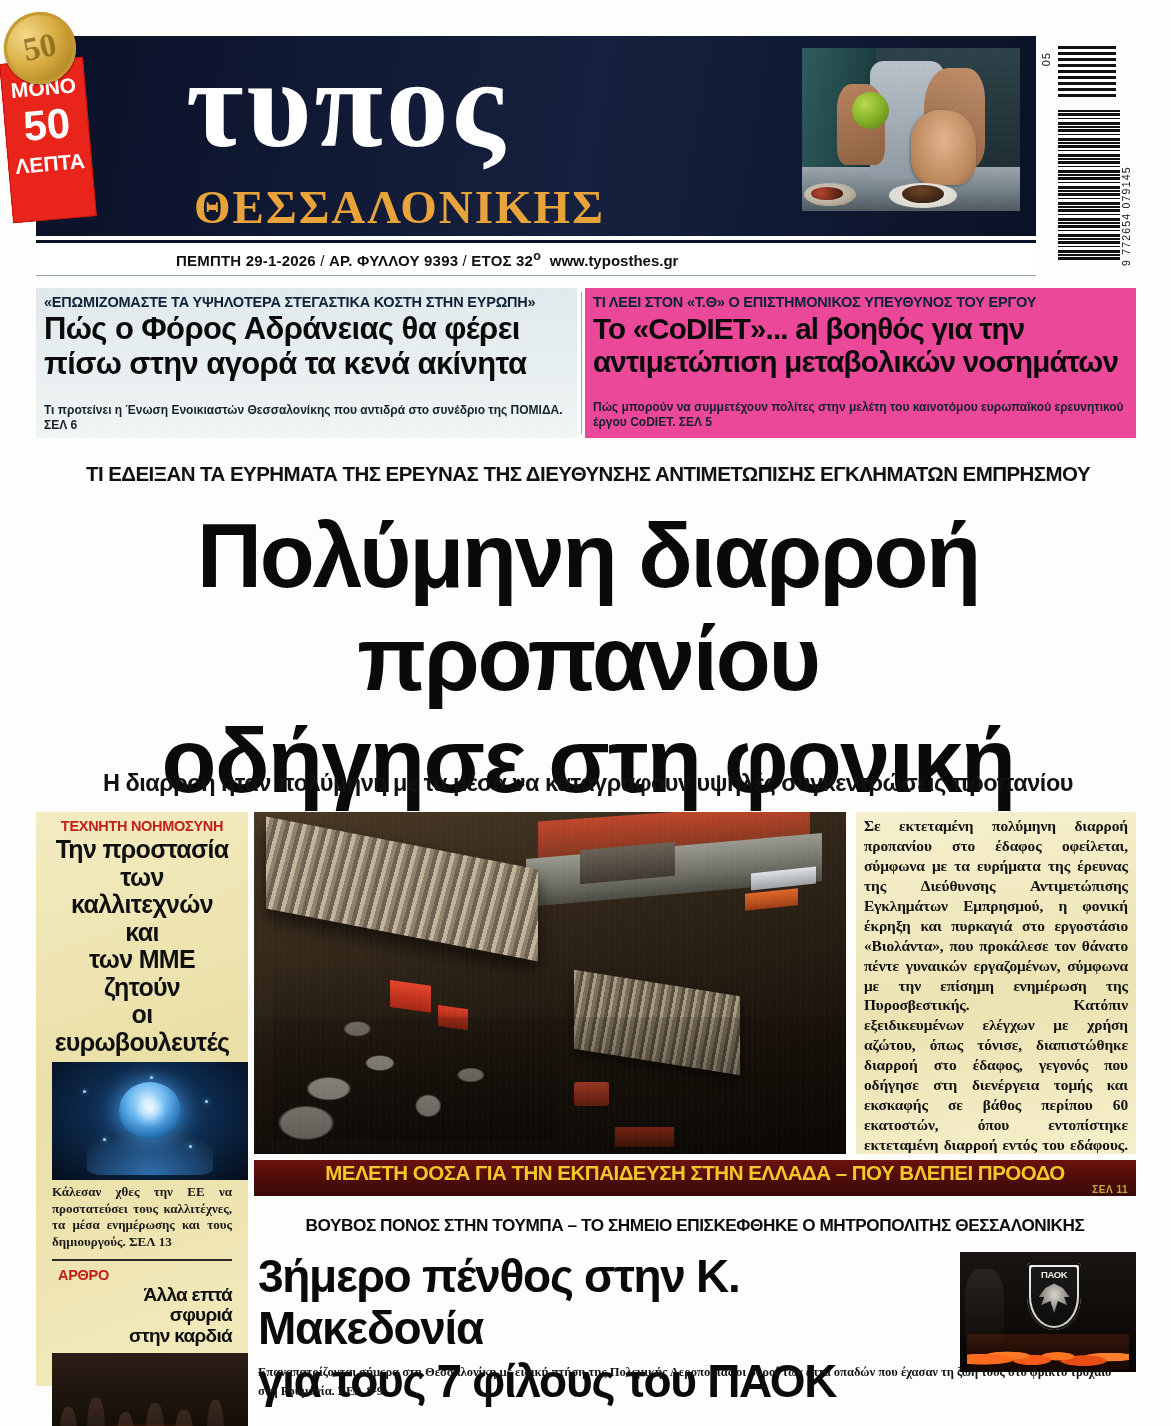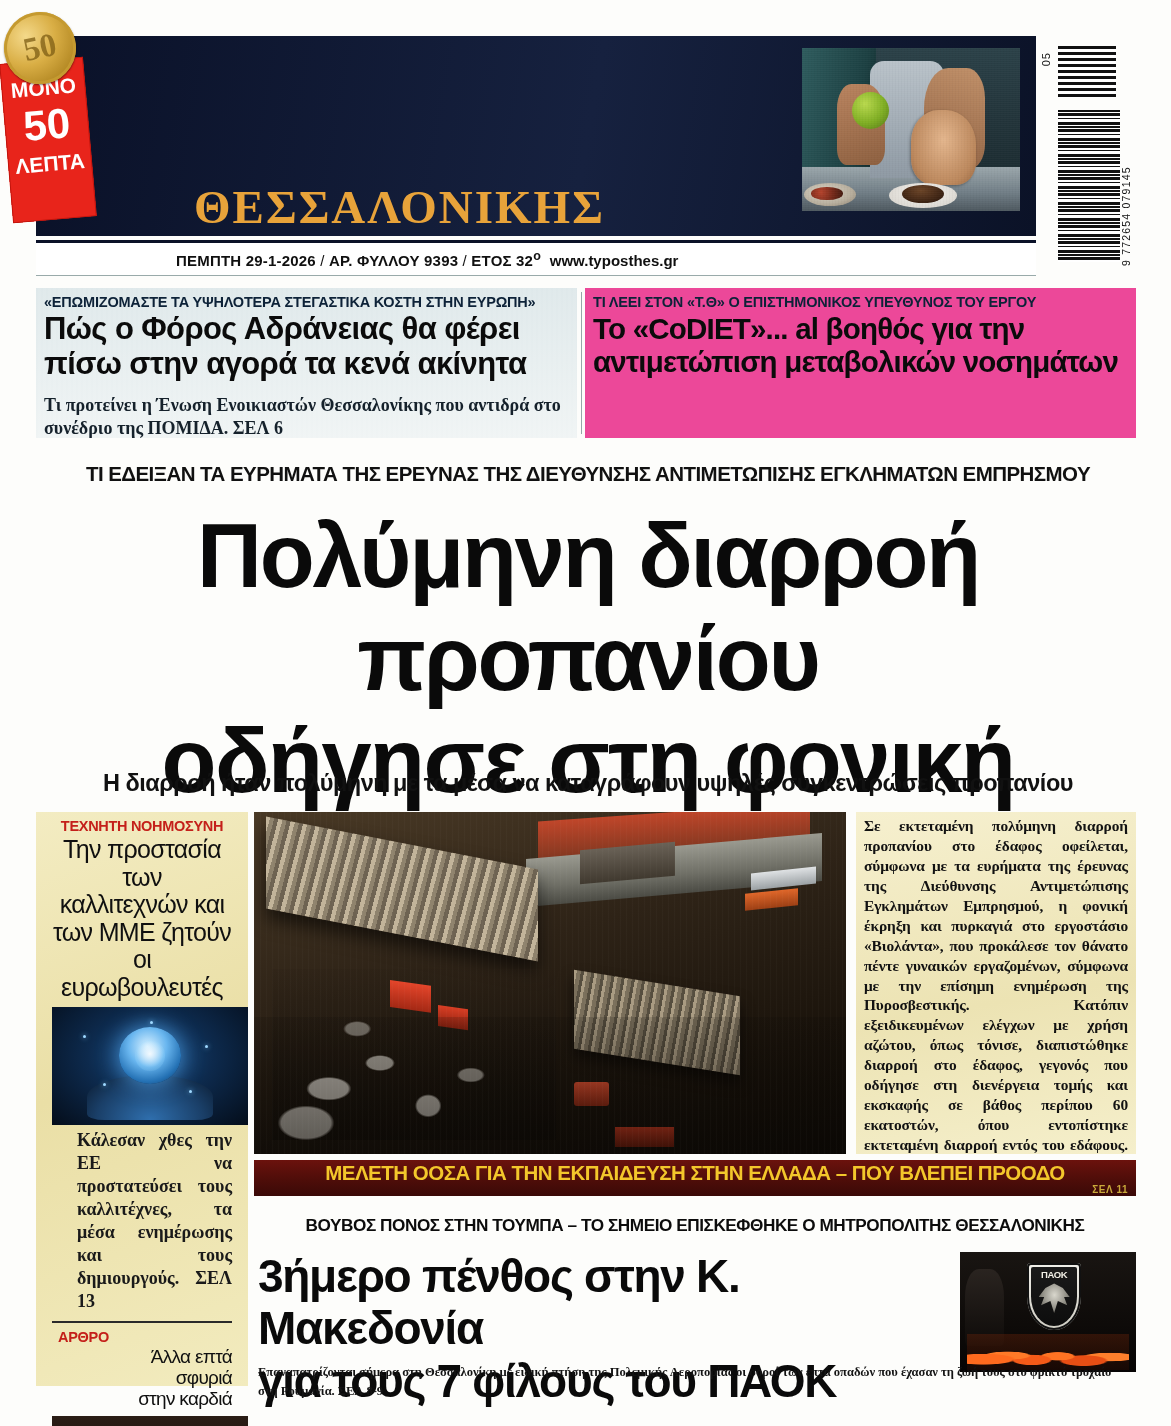--- a/index.html
+++ b/index.html
@@ -265,26 +265,26 @@
   }
   .t-head {
     font-size: 31px;
     font-weight: 700;
     color: #0b0b0b;
     line-height: 1.12;
     letter-spacing: -0.6px;
   }
   .t-head.small { font-size: 29.5px; letter-spacing: -0.8px; }
   .t-sub {
-    font-family: Liberation Serif, serif;
-    font-size: 18px;
+    font-family: Liberation Sans, sans-serif;
+    font-size: 12px;
     font-weight: 700;
     color: #15212b;
     line-height: 1.25;
-    margin-top: 13px;
+    margin-top: 22px;
   }
 
   
   .lead-kicker {
     position: absolute;
     left: 40px;
     top: 462px;
     width: 1096px;
     font-size: 20.5px;
     font-weight: 700;
@@ -340,21 +340,21 @@
     font-size: 14.5px;
     font-weight: 700;
     color: #c4201a;
     letter-spacing: -0.3px;
     text-align: center;
     margin-bottom: 2px;
   }
   .sb-kicker.left-al { text-align: left; padding-left: 6px;}
   .sb-head {
     font-size: 25px;
-    font-weight: 400;
+    font-weight: 700;
     color: #101010;
     line-height: 1.1;
     letter-spacing: -0.7px;
     text-align: center;
   }
   .sb-head.left-al { text-align: right; padding-left: 4px; font-size: 19px;}
   .sb-photo {
     margin: 6px 0 0 0;
     width: 196px;
     height: 118px;
@@ -370,27 +370,26 @@
   .ai-photo .orb { position:absolute; left:34%; top:17%; width:32%; height:48%;
     background: radial-gradient(circle at 46% 34%, #d7f0ff 0%, #69b6ef 38%, #2471b4 70%, #0c2d52 100%);
     border-radius: 50%; box-shadow: 0 0 22px rgba(90,180,255,.75);}
   .ai-photo .orb::after { content:""; position:absolute; left:26%; top:22%; width:48%; height:56%;
     background: radial-gradient(circle at 50% 45%, rgba(255,255,255,.85) 0%, rgba(160,220,255,.25) 60%, transparent 100%);
     border-radius:50%;}
   .ai-photo .spark { position:absolute; width:3px;height:3px;border-radius:50%;
     background:#9fd9ff; box-shadow:0 0 5px #7fc8ff;}
   .sb-caption {
     font-family: "Liberation Serif", serif;
-    font-size: 18px;
+    font-size: 13px;
     font-weight: 700;
     line-height: 1.28;
     color: #1a1a1a;
     margin-top: 4px;
     text-align: justify;
-    margin-left: 25px;
   }
   .sb-rule {
     height: 2px;
     background: #2a2a2a;
     margin: 8px 0 6px 0;
   }
   .crowd-photo { position:relative; background:#120c0a; }
   .crowd-photo .bgc { position:absolute; inset:0;
     background: linear-gradient(180deg,#2b1d16 0%,#171009 55%,#0a0604 100%);}
   .crowd-photo .glow { position:absolute; left:6%; bottom:6%; width:88%; height:34%;
@@ -579,20 +578,21 @@
     letter-spacing: -0.05px;
   }
 </style>
 </head>
 <body>
 
 <div class="page">
 
   <div class="masthead">
     <div class="masthead-inner">
+      <div class="logo-title">τυπος</div>
       <div class="logo-sub">ΘΕΣΣΑΛΟΝΙΚΗΣ</div>
 
       <div class="head-photo">
         <div class="hp-wall"></div>
         <div class="hp-curtain"></div>
         <div class="hp-table"></div>
         <div class="hp-torso"></div>
         <div class="hp-armL"></div>
         <div class="hp-armR"></div>
         <div class="hp-apple"></div>
@@ -630,20 +630,21 @@
       <div class="t-kicker">«ΕΠΩΜΙΖΟΜΑΣΤΕ ΤΑ ΥΨΗΛΟΤΕΡΑ ΣΤΕΓΑΣΤΙΚΑ ΚΟΣΤΗ ΣΤΗΝ ΕΥΡΩΠΗ»</div>
       <div class="t-head">Πώς ο Φόρος Αδράνειας θα φέρει</div>
       <div class="t-head">πίσω στην αγορά τα κενά ακίνητα</div>
       <div class="t-sub">Τι προτείνει η Ένωση Ενοικιαστών Θεσσαλονίκης που αντιδρά στο συνέδριο της ΠΟΜΙΔΑ. ΣΕΛ 6</div>
     </div>
     <div class="teaser-divider"></div>
     <div class="teaser right">
       <div class="t-kicker">ΤΙ ΛΕΕΙ ΣΤΟΝ «Τ.Θ» Ο ΕΠΙΣΤΗΜΟΝΙΚΟΣ ΥΠΕΥΘΥΝΟΣ ΤΟΥ ΕΡΓΟΥ</div>
       <div class="t-head small">Το «CoDIET»... al βοηθός για την</div>
       <div class="t-head small">αντιμετώπιση μεταβολικών νοσημάτων</div>
+      <div class="t-sub">Πώς μπορούν να συμμετέχουν πολίτες στην μελέτη του καινοτόμου ευρωπαϊκού ερευνητικού έργου CoDIET. ΣΕΛ 5</div>
     </div>
   </div>
 
   <div class="lead-kicker">ΤΙ ΕΔΕΙΞΑΝ ΤΑ ΕΥΡΗΜΑΤΑ ΤΗΣ ΕΡΕΥΝΑΣ ΤΗΣ ΔΙΕΥΘΥΝΣΗΣ ΑΝΤΙΜΕΤΩΠΙΣΗΣ ΕΓΚΛΗΜΑΤΩΝ ΕΜΠΡΗΣΜΟΥ</div>
   <div class="lead-head">
     <div class="l1">Πολύμηνη διαρροή προπανίου</div>
     <div class="l2">οδήγησε στη φονική έκρηξη</div>
   </div>
   <div class="lead-sub">Η διαρροή ήταν πολύμηνη με τα μέσα να καταγράφουν υψηλές συγκεντρώσεις προπανίου</div>
 

